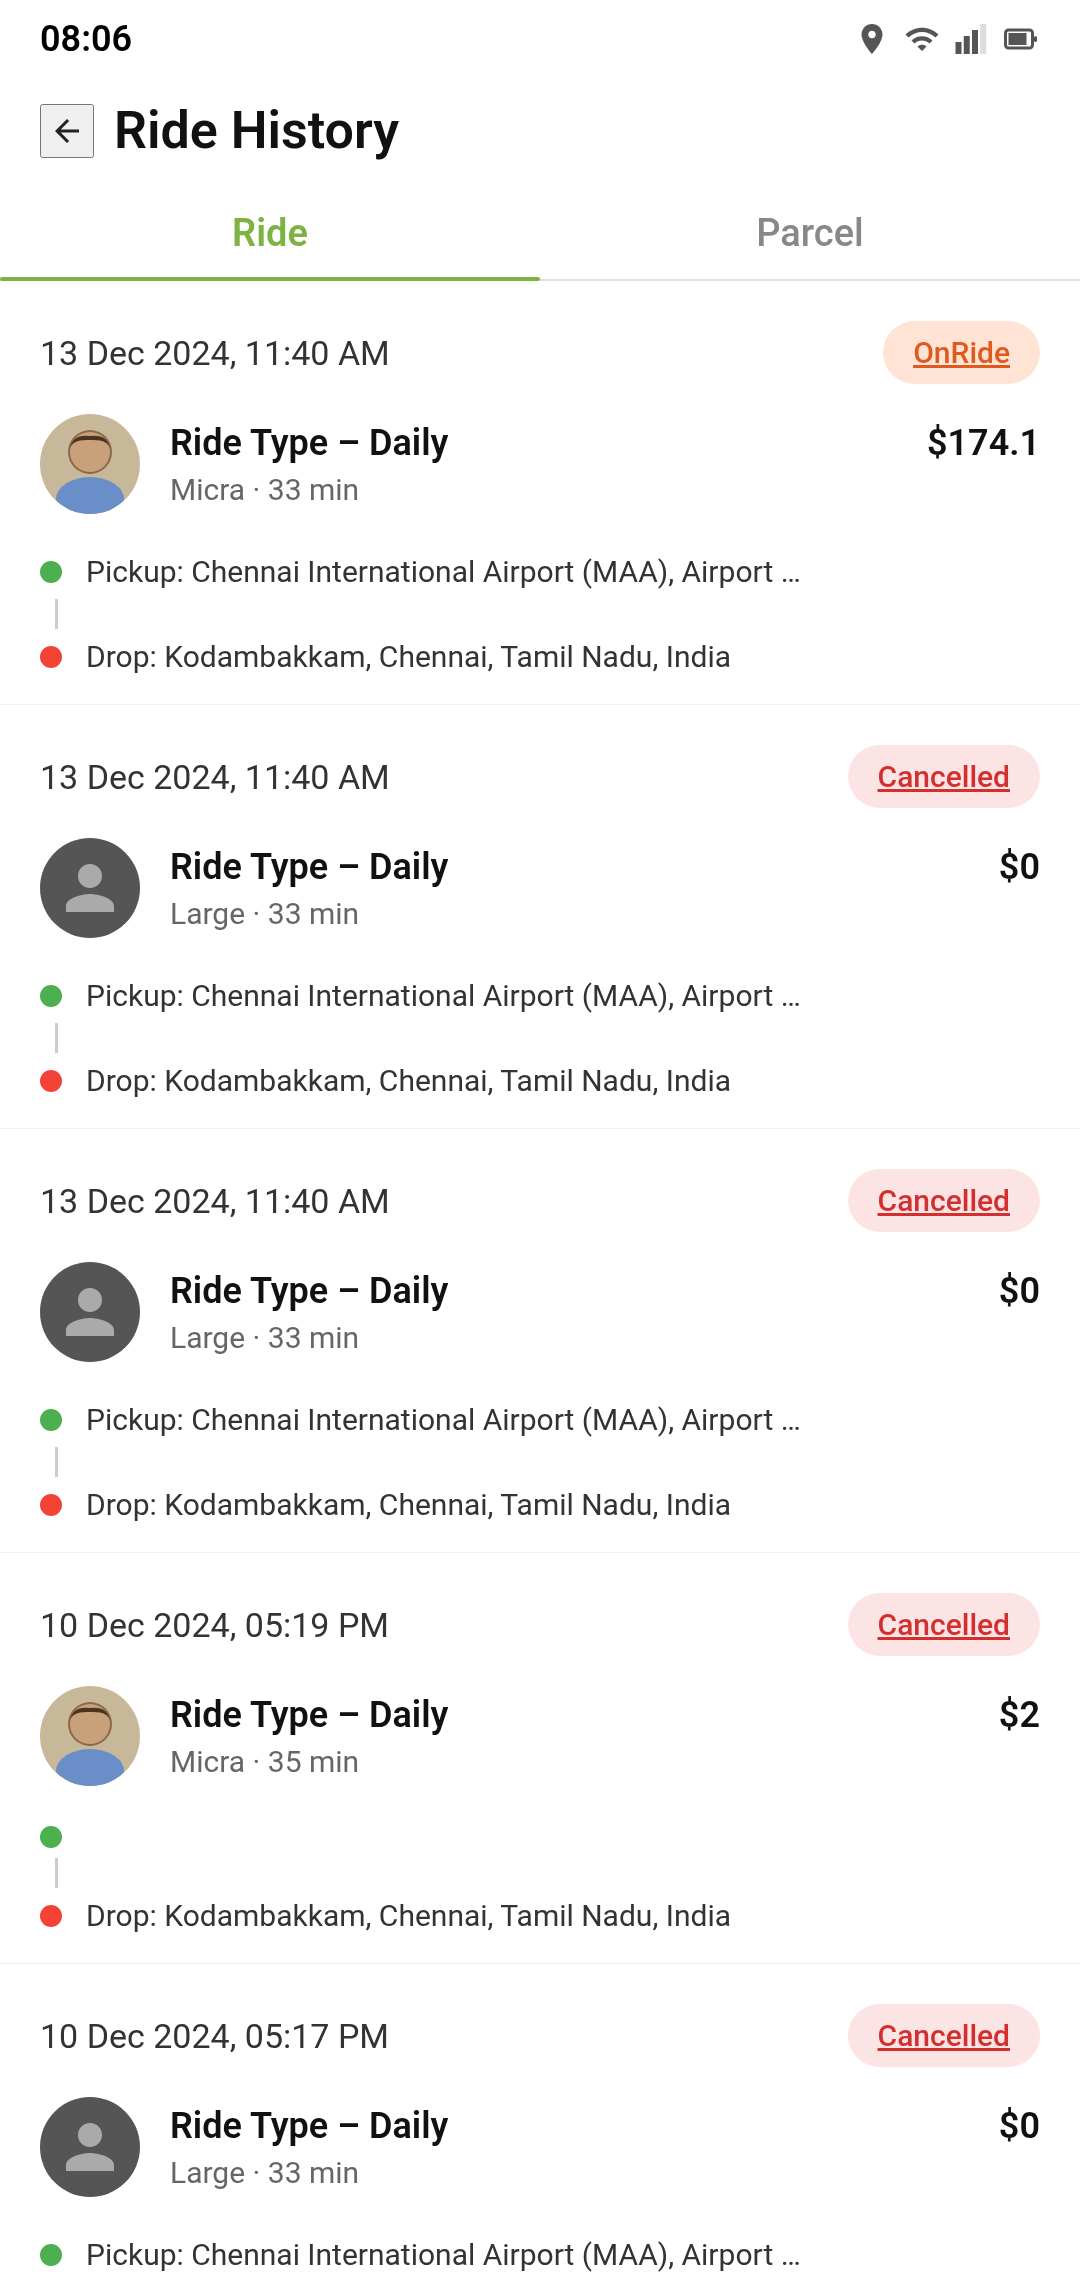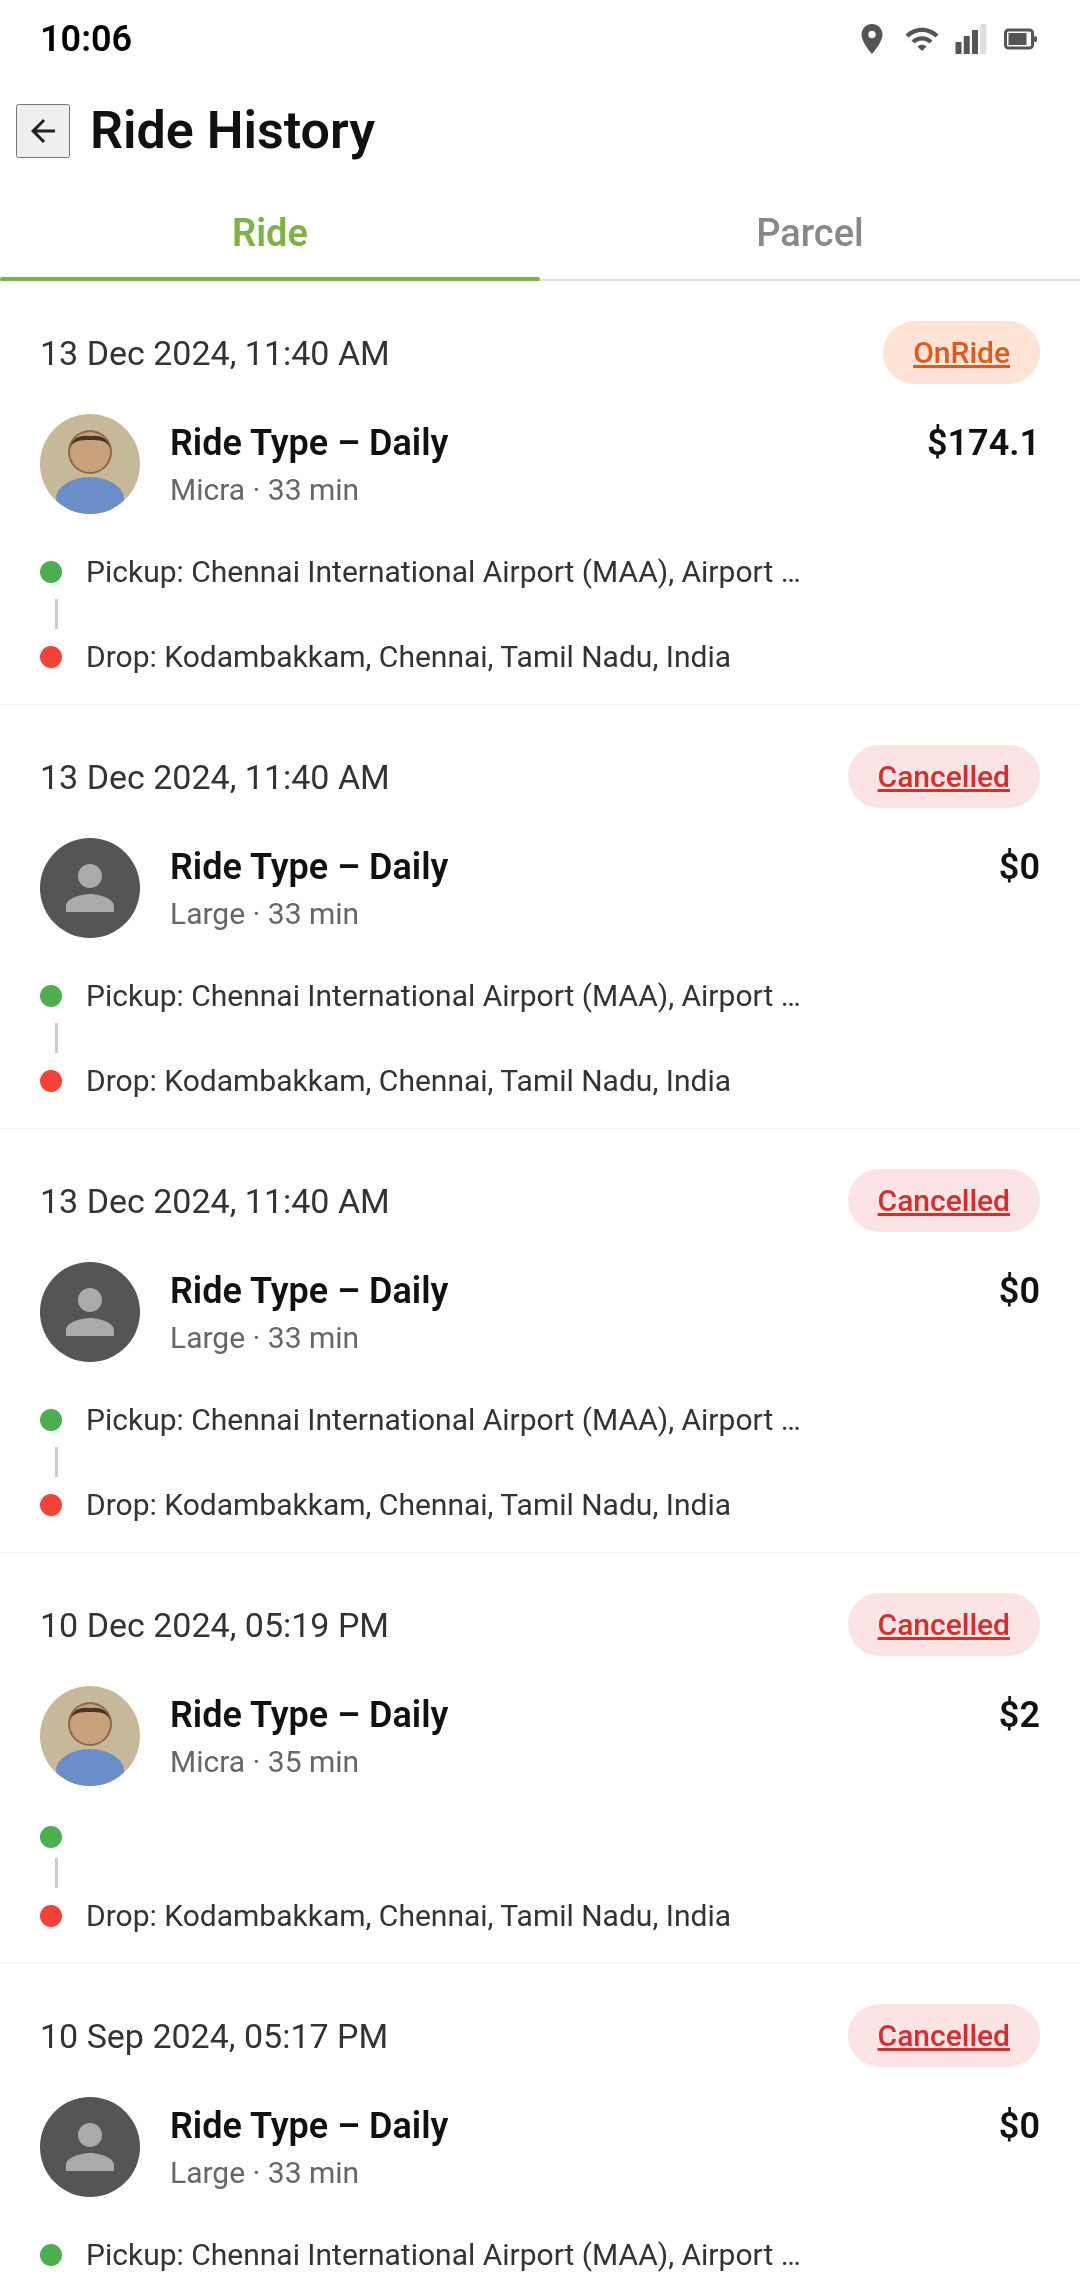--- a/index.html
+++ b/index.html
@@ -33,21 +33,21 @@
     }
     .status-icons svg {
       width: 36px;
       height: 36px;
     }
 
     
     .header {
       display: flex;
       align-items: center;
-      padding: 30px 40px 20px 16px;
+      padding: 30px 40px 20px 40px;
       background: #fff;
     }
     .back-btn {
       width: 54px;
       height: 54px;
       display: flex;
       align-items: center;
       justify-content: center;
       cursor: pointer;
       margin-right: 20px;
@@ -211,21 +211,21 @@
 
     
     .person-icon {
       fill: #aaa;
     }
   </style>
 </head>
 <body>
 
 <div class="status-bar">
-  <span class="status-time">10:06</span>
+  <span class="status-time">08:06</span>
   <div class="status-icons">
 
     <svg viewBox="0 0 24 24" fill="none">
       <path d="M12 2C8.13 2 5 5.13 5 9c0 5.25 7 13 7 13s7-7.75 7-13c0-3.87-3.13-7-7-7zm0 9.5c-1.38 0-2.5-1.12-2.5-2.5s1.12-2.5 2.5-2.5 2.5 1.12 2.5 2.5-1.12 2.5-2.5 2.5z" fill="#555"></path>
     </svg>
 
     <svg viewBox="0 0 24 24" fill="none">
       <path d="M1 9l2 2c5-5 13-5 18 0l2-2C16.93 2.93 7.08 2.93 1 9zm8 8l3 3 3-3c-1.65-1.66-4.34-1.66-6 0zm-4-4l2 2c2.76-2.76 7.24-2.76 10 0l2-2C15.14 9.14 8.87 9.14 5 13z" fill="#555"></path>
     </svg>
 
@@ -415,21 +415,21 @@
         </div>
       </div>
       <div class="route-item">
         <span class="route-dot dot-red"></span>
         <span>Drop: Kodambakkam, Chennai, Tamil Nadu, India</span>
       </div>
     </div>
   </div>
     <div class="ride-section">
     <div class="ride-header">
-      <span class="ride-date">10 Sep 2024, 05:17 PM</span>
+      <span class="ride-date">10 Dec 2024, 05:17 PM</span>
       <span class="status-badge badge-cancelled">Cancelled</span>
     </div>
     <div class="ride-info">
 
       <div class="avatar">
         <div class="avatar-placeholder">
           <svg viewBox="0 0 24 24">
             <path class="person-icon" d="M12 12c2.7 0 4.8-2.1 4.8-4.8S14.7 2.4 12 2.4 7.2 4.5 7.2 7.2 9.3 12 12 12zm0 2.4c-3.2 0-9.6 1.6-9.6 4.8v2.4h19.2v-2.4c0-3.2-6.4-4.8-9.6-4.8z"></path>
           </svg>
         </div>

